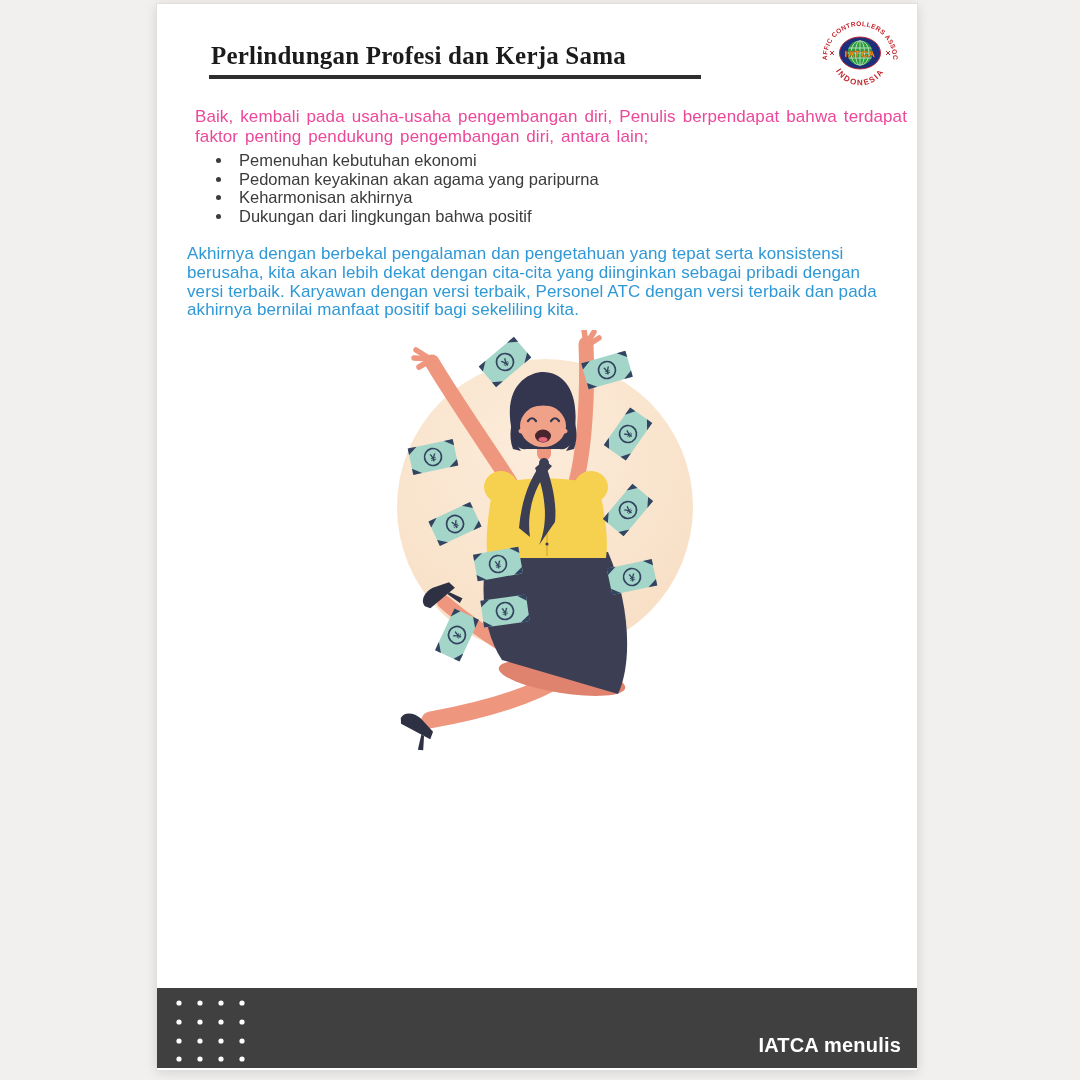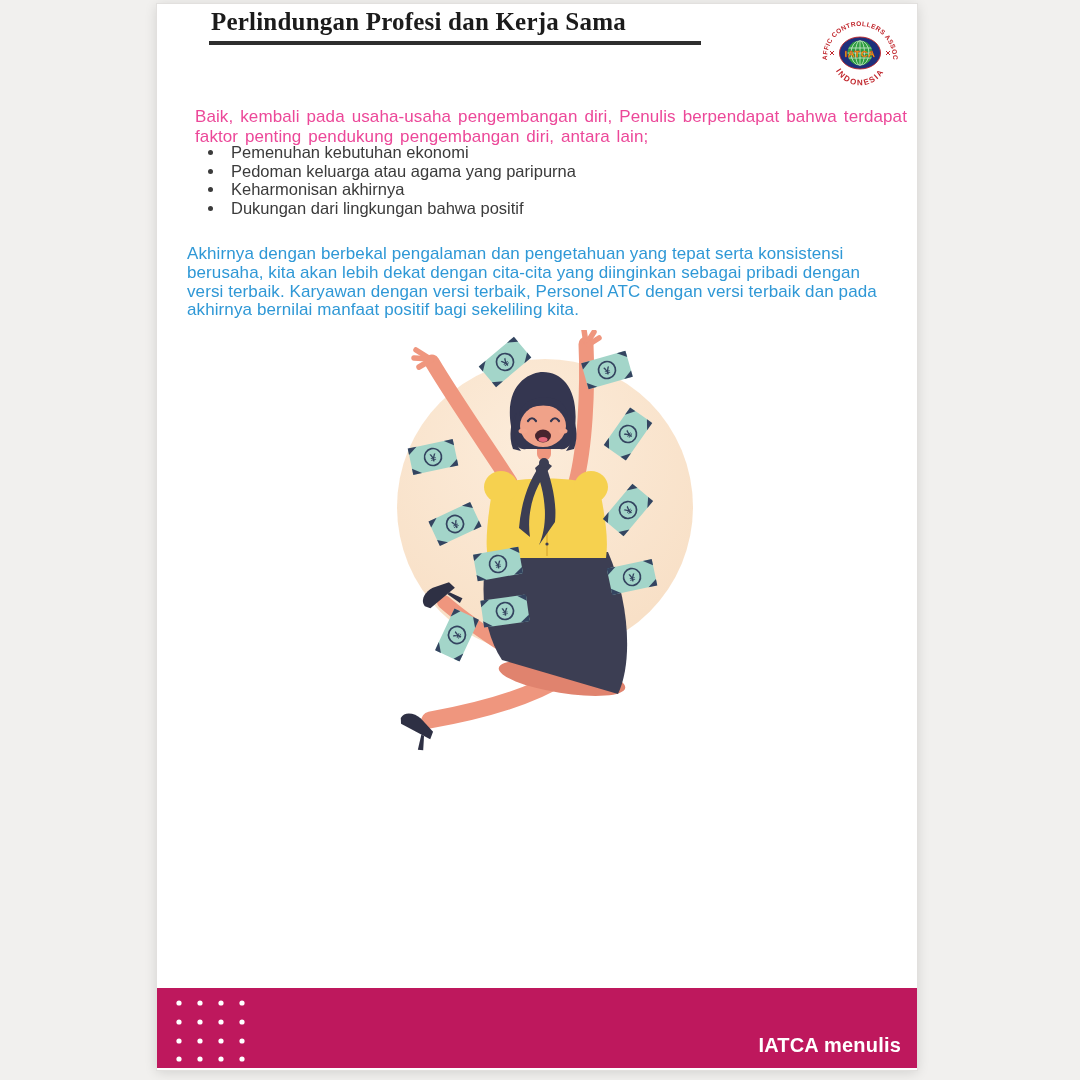--- a/index.html
+++ b/index.html
@@ -7,47 +7,47 @@
     width:1080px;height:1080px;overflow:hidden;
     background:#f1f0ee;
     font-family:"Liberation Sans", sans-serif;
     position:relative;
   }
   .page{
     position:absolute;left:157px;top:4px;width:760px;height:1066px;
     background:#ffffff;
     box-shadow:0 0 0 1px #e2e0de, 0 2px 12px rgba(0,0,0,.14);
   }
-  .header{position:absolute;left:54px;top:4px;}
+  .header{position:absolute;left:54px;top:38px;}
   .title{
     font-family:"Liberation Serif", serif;
     font-weight:bold;font-size:25px;color:#1b1b1b;
     letter-spacing:.2px;white-space:nowrap;
   }
   .title-rule{margin-top:5px;margin-left:-2px;width:492px;height:4px;background:#2e2e2e;}
   .logo{position:absolute;left:660px;top:8px;width:86px;height:86px;}
   .intro{
     position:absolute;left:38px;top:86px;width:712px;
     font-size:17px;line-height:19.5px;color:#ec4899;
     text-align:justify;word-spacing:2px;letter-spacing:.1px;
   }
   .bullets{
-    position:absolute;left:50px;top:139px;margin:0;
+    position:absolute;left:50px;top:139px;margin:8px;
     padding-left:18px;font-size:16.5px;color:#3b3b3b;
   }
   .bullets li{line-height:18.5px;padding-left:6px;}
   .closing{
     position:absolute;left:30px;top:224px;width:700px;
     font-size:17px;line-height:18.8px;color:#2f98d6;
     text-align:left;letter-spacing:.1px;
   }
   .illustration{position:absolute;left:223px;top:326px;width:330px;height:436px;}
   .footer{
     position:absolute;left:0;top:984px;width:760px;height:80px;
-    background:#be185d;
+    background:#404040;
   }
   .dot-grid{position:absolute;left:12px;top:5px;}
   .credit{
     position:absolute;right:16px;bottom:11px;
     color:#ffffff;font-weight:bold;font-size:20px;letter-spacing:.2px;
   }
 </style>
 </head>
 <body>
 
@@ -89,21 +89,21 @@
         <line x1="17" y1="39" x2="13" y2="43"></line>
       <line x1="69" y1="39" x2="73" y2="43"></line>
         <line x1="73" y1="39" x2="69" y2="43"></line>
     </g>
   </svg>
 
   <p class="intro">Baik, kembali pada usaha-usaha pengembangan diri, Penulis berpendapat bahwa terdapat faktor penting pendukung pengembangan diri, antara lain;</p>
 
   <ul class="bullets">
     <li>Pemenuhan kebutuhan ekonomi</li>
-    <li>Pedoman keluarga atau agama yang paripurna</li>
+    <li>Pedoman keyakinan akan agama yang paripurna</li>
     <li>Keharmonisan akhirnya</li>
     <li>Dukungan dari lingkungan bahwa positif</li>
   </ul>
 
   <p class="closing">Akhirnya dengan berbekal pengalaman dan pengetahuan yang tepat serta konsistensi berusaha, kita akan lebih dekat dengan cita-cita yang diinginkan sebagai pribadi dengan versi terbaik. Karyawan dengan versi terbaik, Personel ATC dengan versi terbaik dan pada akhirnya bernilai manfaat positif bagi sekeliling kita.</p>
 
   <svg class="illustration" viewBox="0 0 330 436">
     <defs>
       <radialGradient id="peach" cx="45%" cy="30%" r="85%">
         <stop offset="0%" stop-color="#fcecda"></stop>

